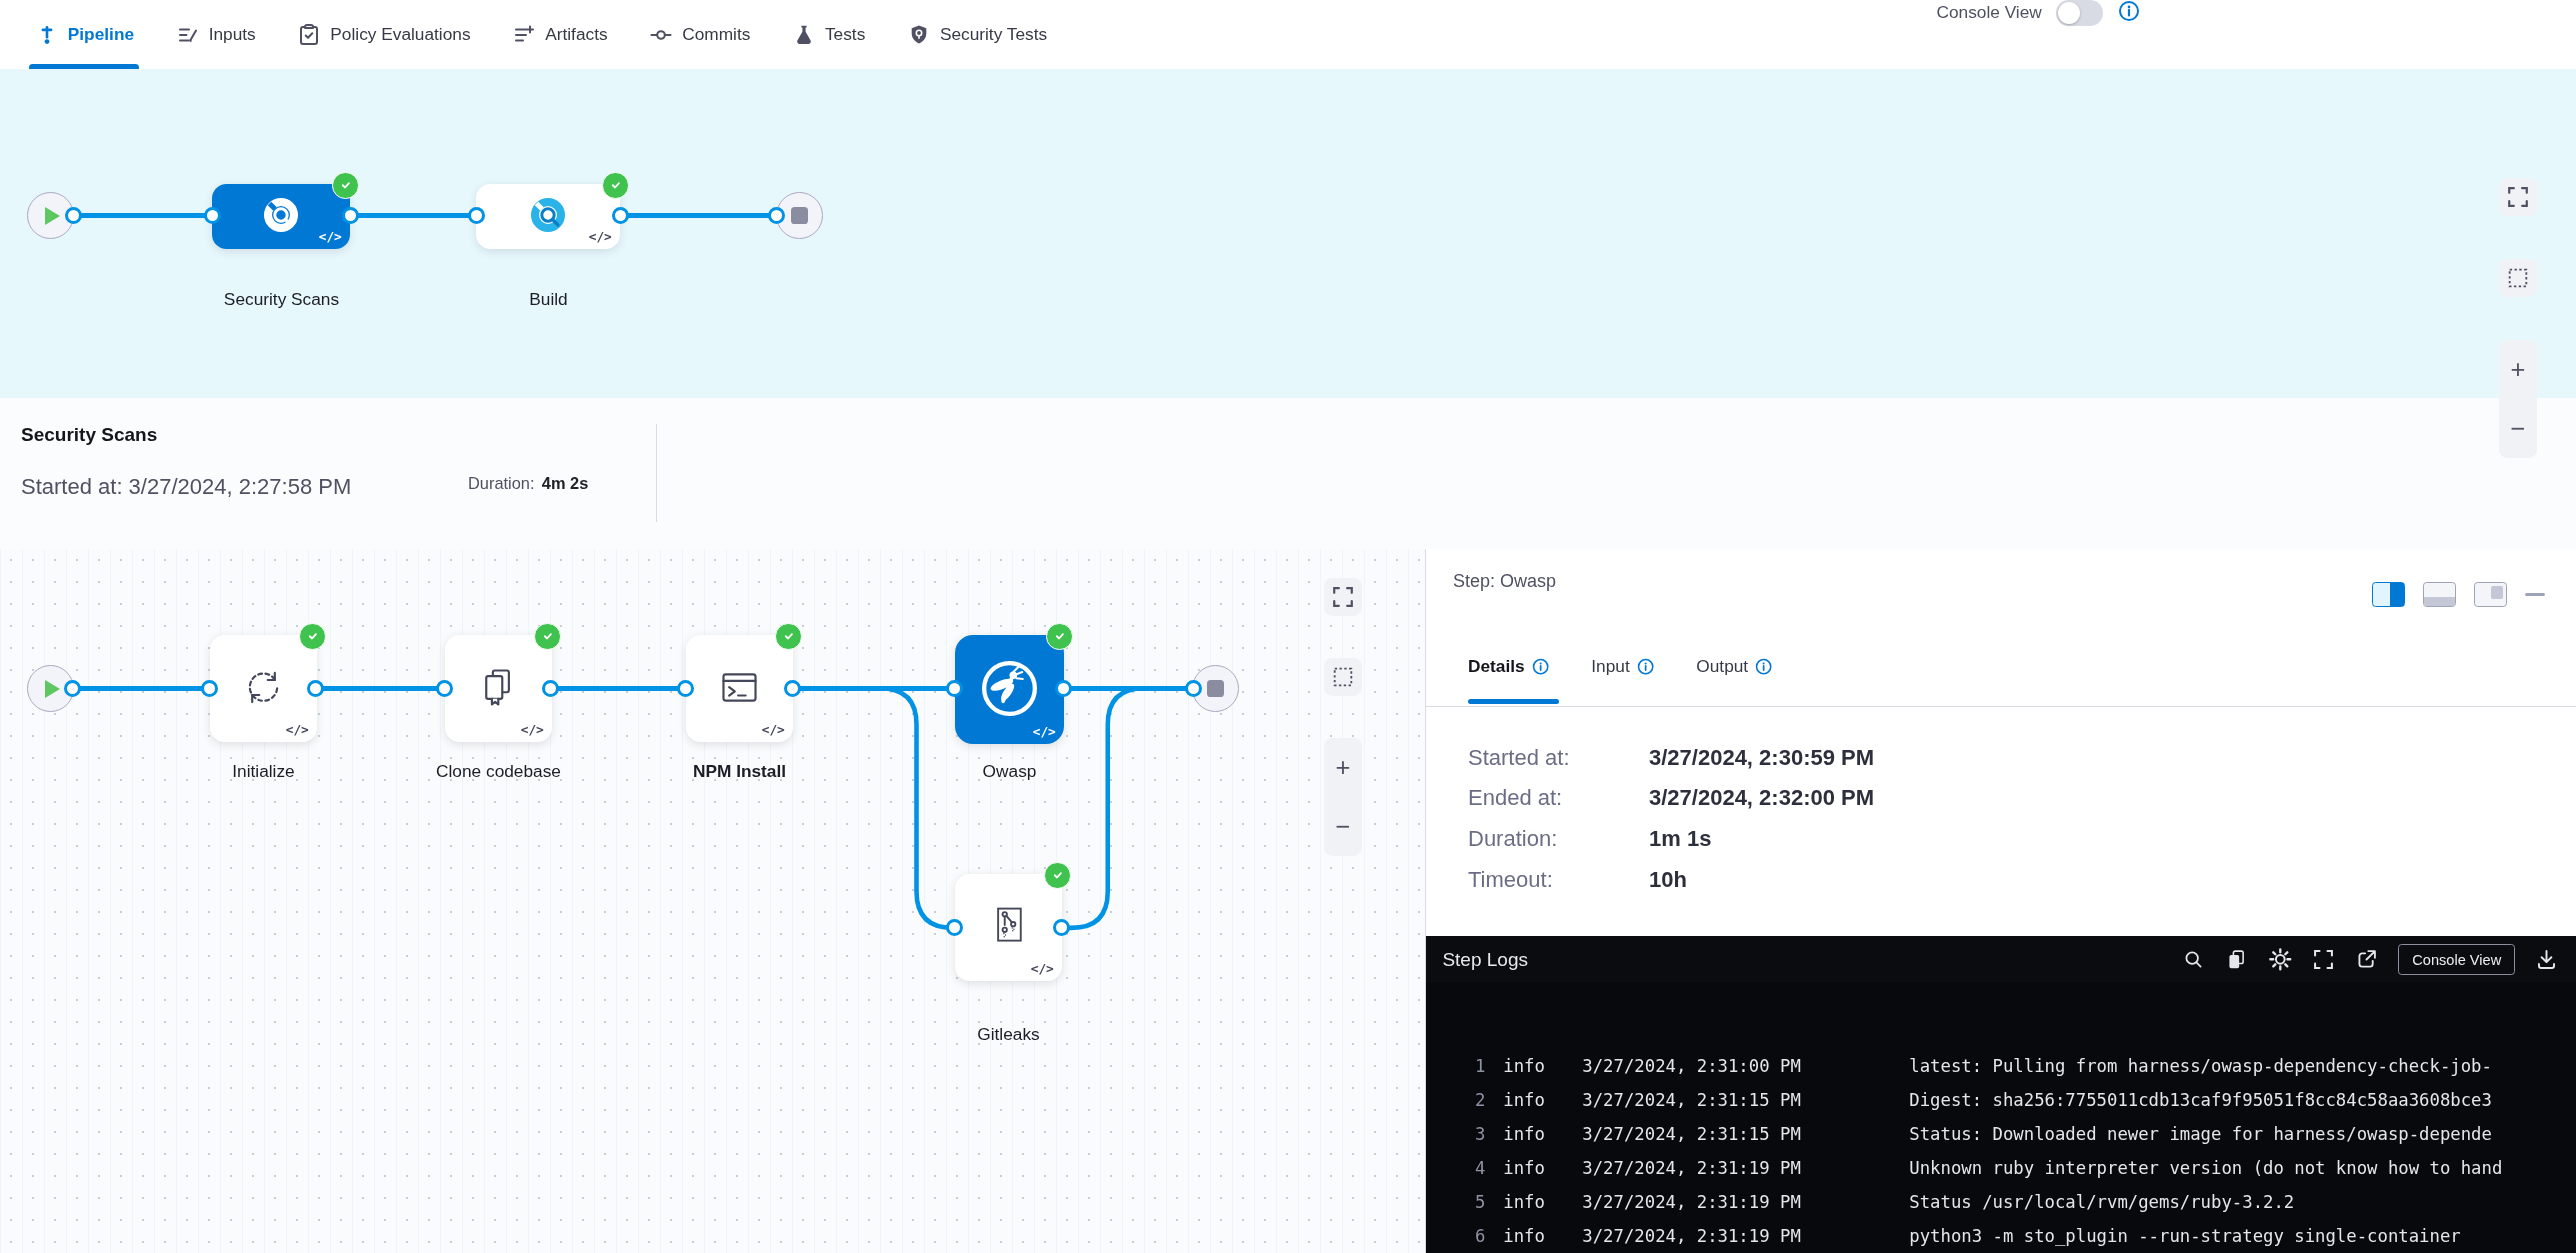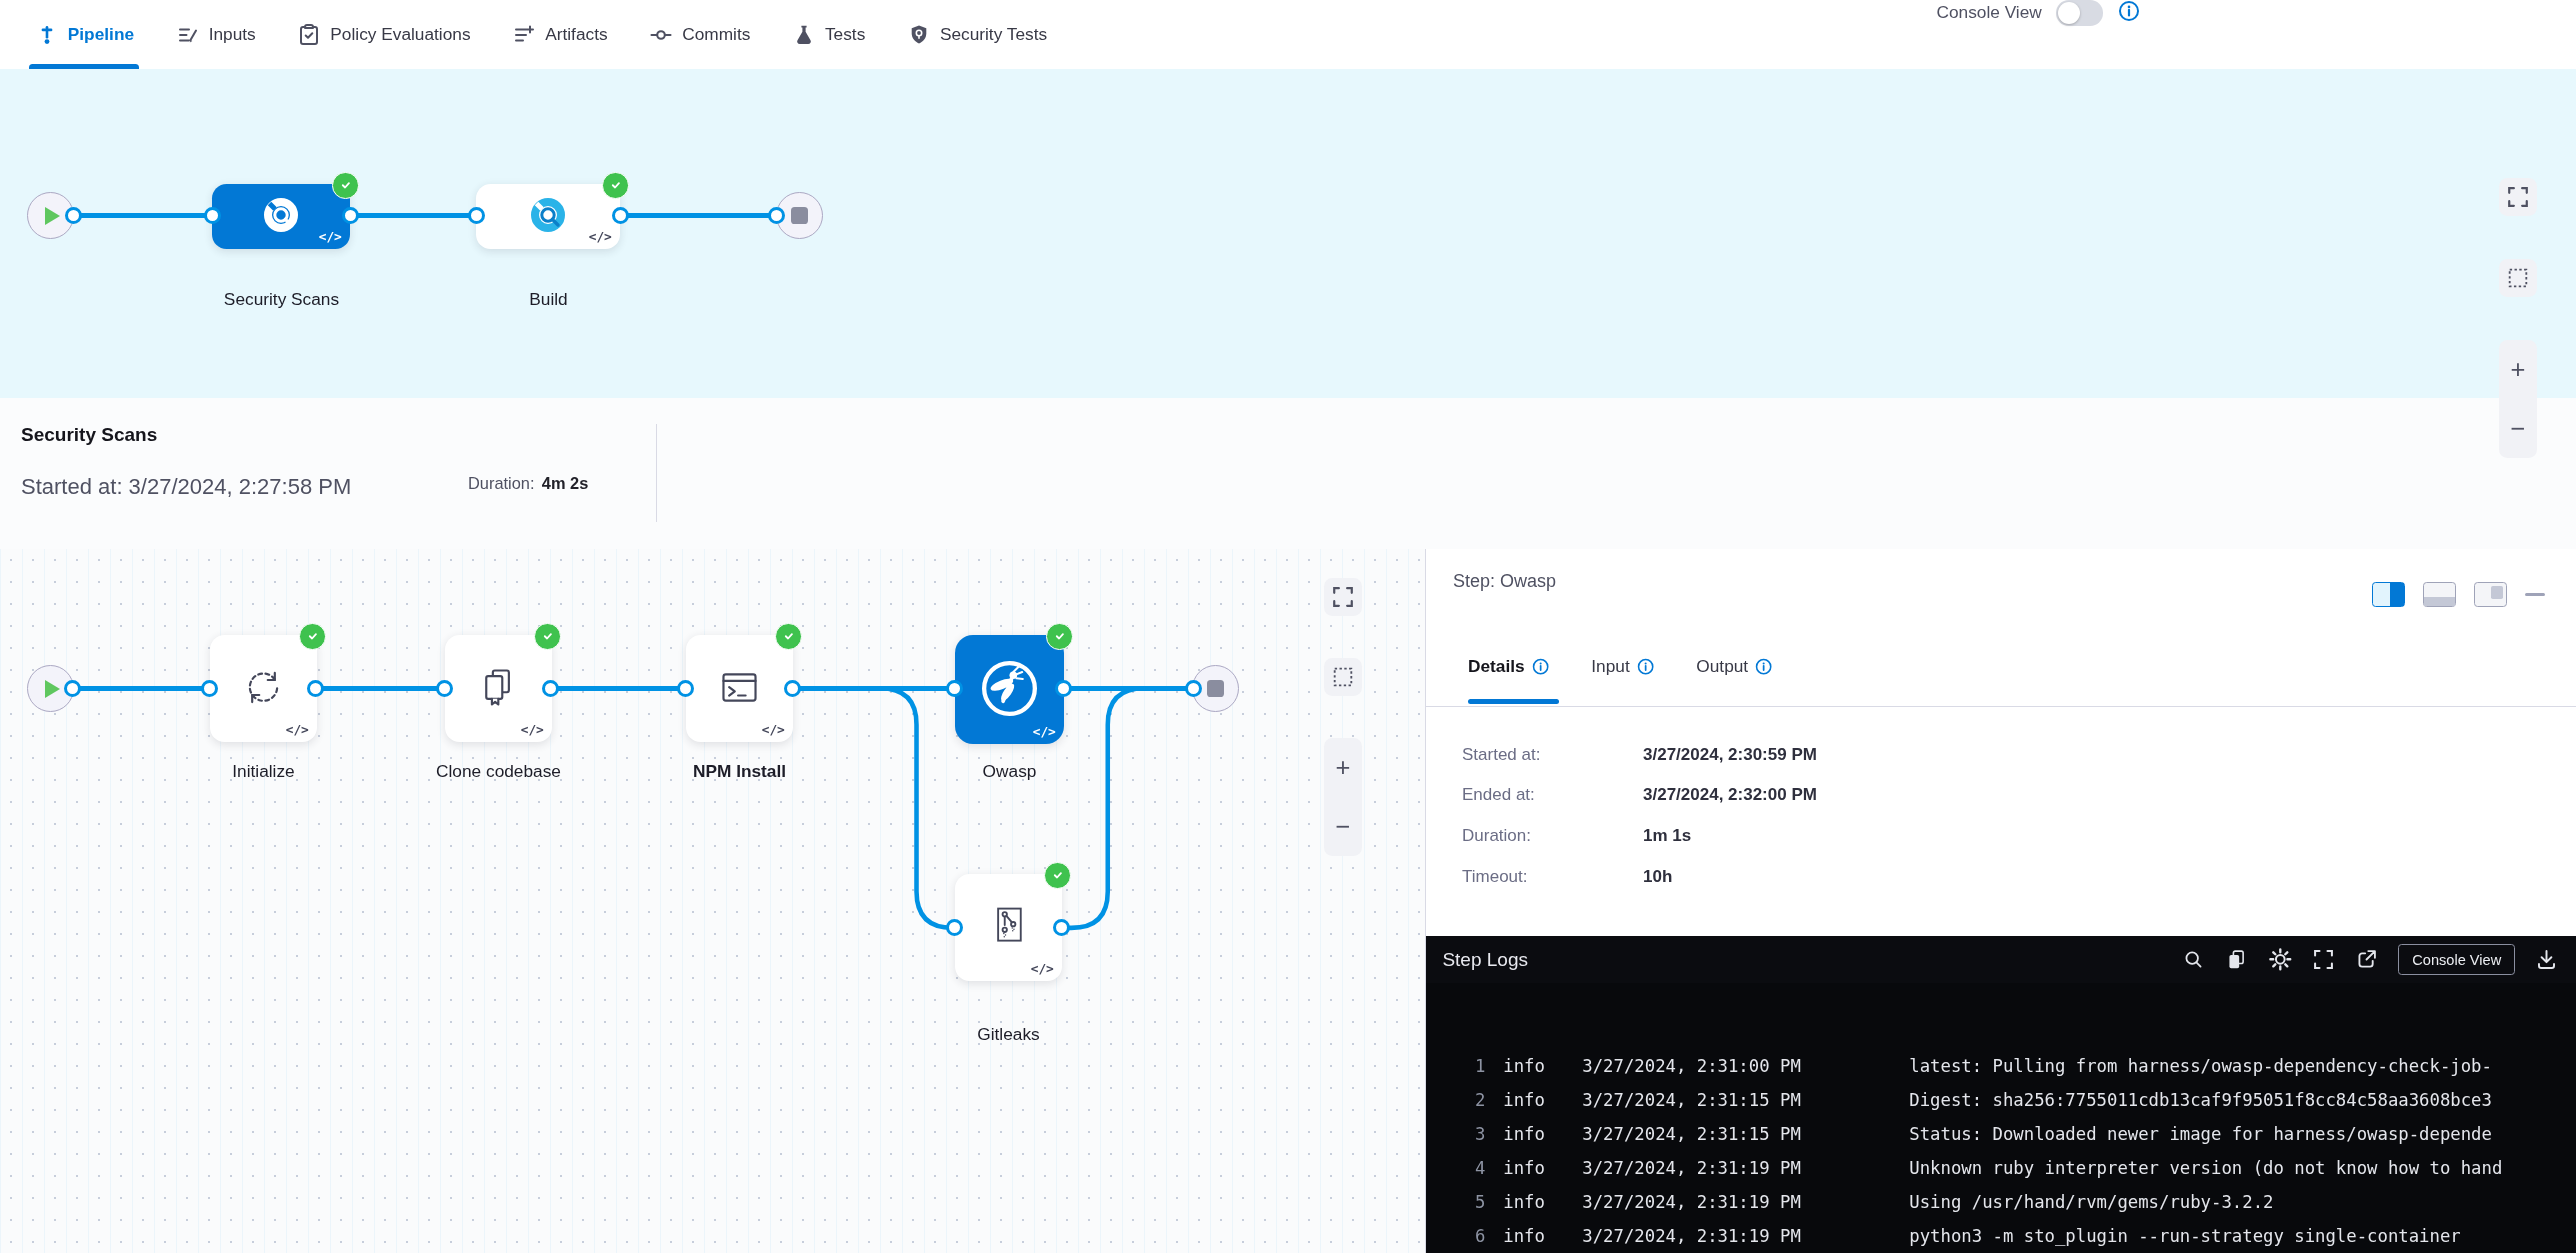--- a/index.html
+++ b/index.html
@@ -78,21 +78,21 @@
   .li-fill-bottom{position:absolute;left:0;bottom:0;width:100%;height:38%;background:#c4c8d6;}
   .li-fill-inner{position:absolute;right:2.7px;top:2.7px;width:12px;height:13.7px;background:#c4c8d6;border-radius:1.8px;}
   .minimize-dash{width:20px;height:3.6px;border-radius:1.8px;background:#9fa3b8;cursor:pointer;}
 
   #tabs{position:absolute;left:42px;top:107px;display:flex;gap:42px;}
   .tab{display:flex;align-items:center;gap:7.3px;font-size:17.3px;color:#383946;cursor:pointer;}
   .tab.active{font-weight:700;color:#15151c;}
   #tab-underline{position:absolute;left:42px;top:150px;width:91px;height:4.6px;background:#0278d5;border-radius:2.7px;}
   #tabs-divider{position:absolute;left:0;top:157px;width:1150px;height:0.9px;background:#d9dae5;}
 
-  .field-row{position:absolute;left:36px;font-size:17px;}
+  .field-row{position:absolute;left:42px;font-size:22px;}
   .field-row .flabel{display:inline-block;width:181px;color:#6b6d85;}
   .field-row .fvalue{color:#2e2f3d;font-weight:700;}
 
   
   #logs-bar{position:absolute;left:0;top:387px;width:1150px;height:47px;background:#0b0c10;
         border-bottom:0.9px solid #30333f;display:flex;align-items:center;}
   #logs-title{font-size:19px;color:#e8e9ef;margin-left:16.4px;}
   .logs-actions{margin-left:auto;display:flex;align-items:center;gap:20px;padding-right:18px;}
   .log-icon{display:flex;align-items:center;cursor:pointer;}
   #console-view-btn{height:31px;border:0.9px solid #8b8fa0;border-radius:3.6px;color:#eceef2;
@@ -536,21 +536,21 @@
         <div class="log-line">
           <span class="lnum">2</span><span class="llevel">info</span><span class="ltime">3/27/2024, 2:31:15 PM</span><span class="lmsg">Digest: sha256:7755011cdb13caf9f95051f8cc84c58aa3608bce3</span>
         </div>
         <div class="log-line">
           <span class="lnum">3</span><span class="llevel">info</span><span class="ltime">3/27/2024, 2:31:15 PM</span><span class="lmsg">Status: Downloaded newer image for harness/owasp-depende</span>
         </div>
         <div class="log-line">
           <span class="lnum">4</span><span class="llevel">info</span><span class="ltime">3/27/2024, 2:31:19 PM</span><span class="lmsg">Unknown ruby interpreter version (do not know how to hand</span>
         </div>
         <div class="log-line">
-          <span class="lnum">5</span><span class="llevel">info</span><span class="ltime">3/27/2024, 2:31:19 PM</span><span class="lmsg">Using /usr/hand/rvm/gems/ruby-3.2.2</span>
+          <span class="lnum">5</span><span class="llevel">info</span><span class="ltime">3/27/2024, 2:31:19 PM</span><span class="lmsg">Status /usr/local/rvm/gems/ruby-3.2.2</span>
         </div>
         <div class="log-line">
           <span class="lnum">6</span><span class="llevel">info</span><span class="ltime">3/27/2024, 2:31:19 PM</span><span class="lmsg">python3 -m sto_plugin --run-strategy single-container</span>
         </div>
       </div>
     </aside>
   </section>
 </div>
 
 

